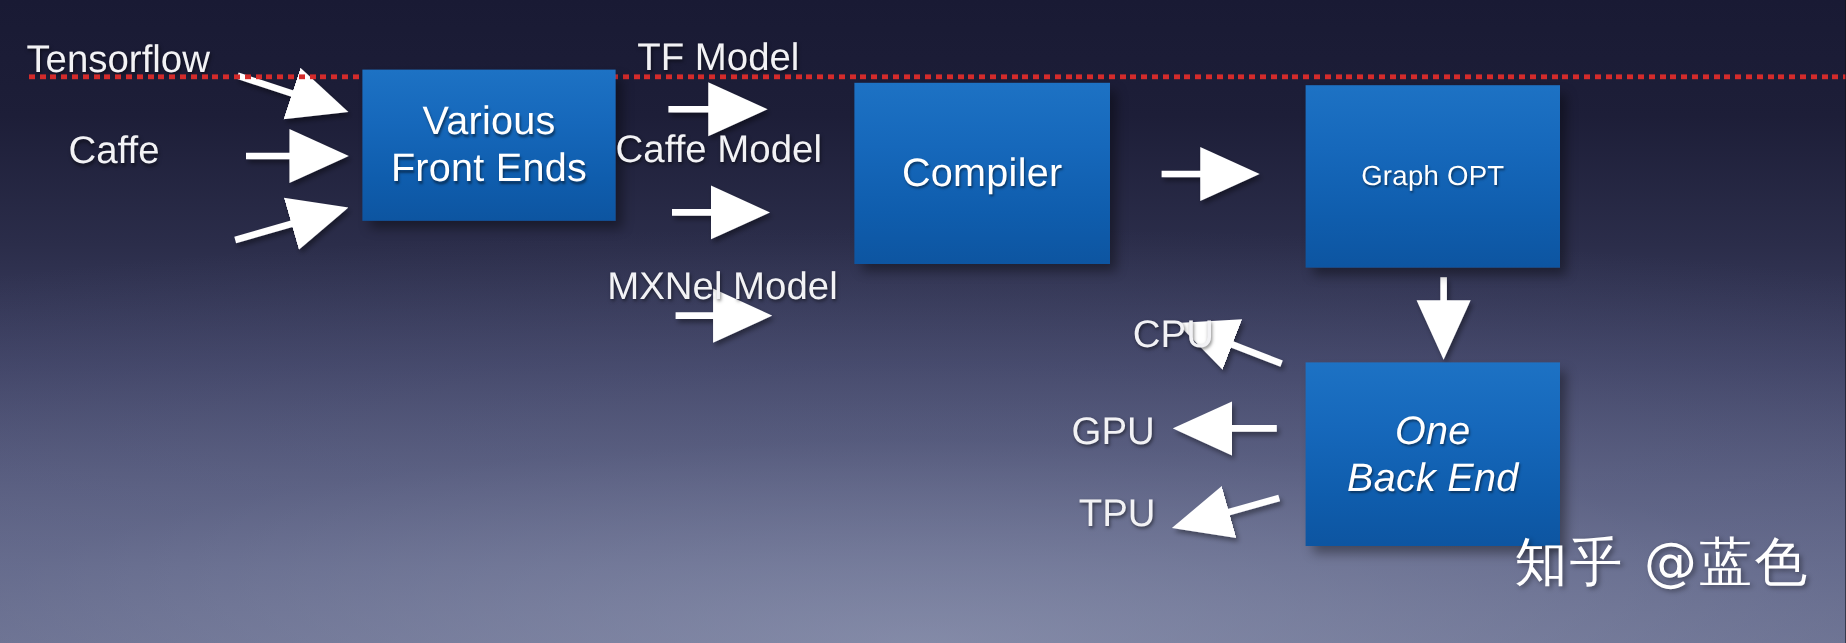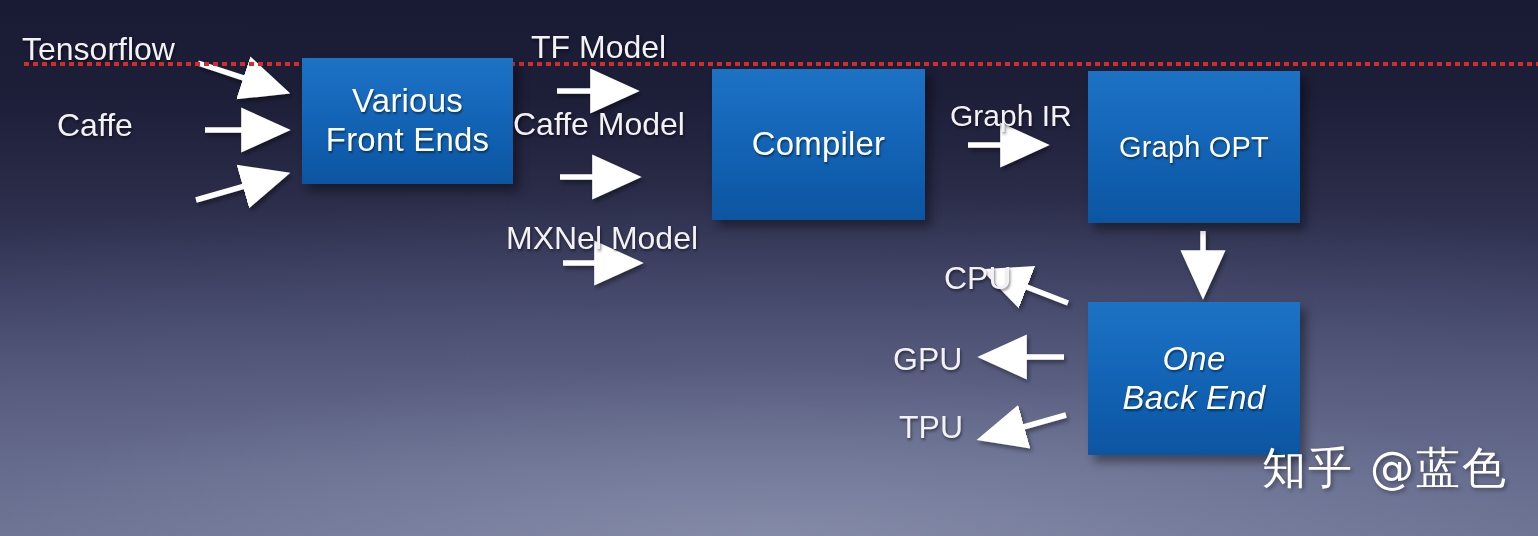--- a/index.html
+++ b/index.html
@@ -39,21 +39,21 @@
     color: #ffffff;
     font-weight: 400;
     line-height: 1.18;
     letter-spacing: 0.2px;
     text-shadow: 1px 2px 2px rgba(0,0,0,0.45);
   }
   .box-label { display: block; white-space: pre-line; }
 
   #box-frontends { left: 302px; top: 58px;  width: 211px; height: 126px; font-size: 33px; }
   #box-compiler  { left: 712px; top: 69px;  width: 213px; height: 151px; font-size: 33px; text-align: right; }
-  #box-graphopt  { left: 1088px;top: 71px;  width: 212px; height: 152px; font-size: 29px; }
+  #box-graphopt  { left: 1088px;top: 71px;  width: 212px; height: 152px; font-size: 23px; }
   #box-backend   { left: 1088px;top: 302px; width: 212px; height: 153px; font-size: 33px; font-style: italic; }
 
   
   .label {
     position: absolute;
     color: #f2f2f5;
     font-size: 32px;
     white-space: nowrap;
     text-shadow: 1px 2px 3px rgba(0,0,0,0.5);
   }
@@ -165,21 +165,20 @@
     <span class="box-label">One
 Back End</span>
   </div>
 
   <div class="label" id="lbl-tf-model">TF Model</div>
 
   <div class="label" id="lbl-caffe-model">Caffe Model</div>
 
   <div class="label" id="lbl-mxnel-model">MXNel Model</div>
 
-  <div class="label sm" id="lbl-graph-ir">Graph IR</div>
 
 
   <div class="label" id="lbl-cpu">CPU</div>
 
   <div class="label" id="lbl-gpu">GPU</div>
 
   <div class="label" id="lbl-tpu">TPU</div>
 
   <div id="watermark">知乎 @蓝色</div>
 

